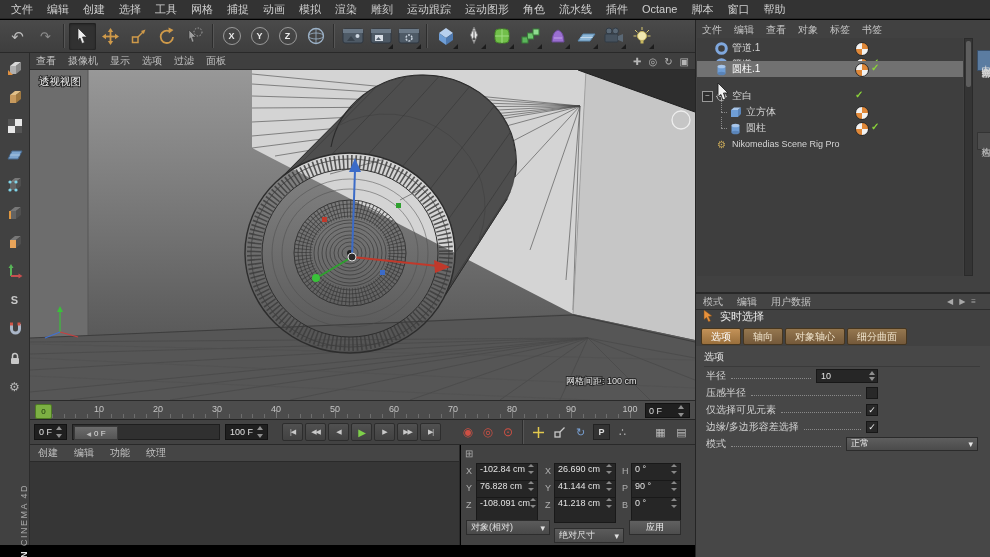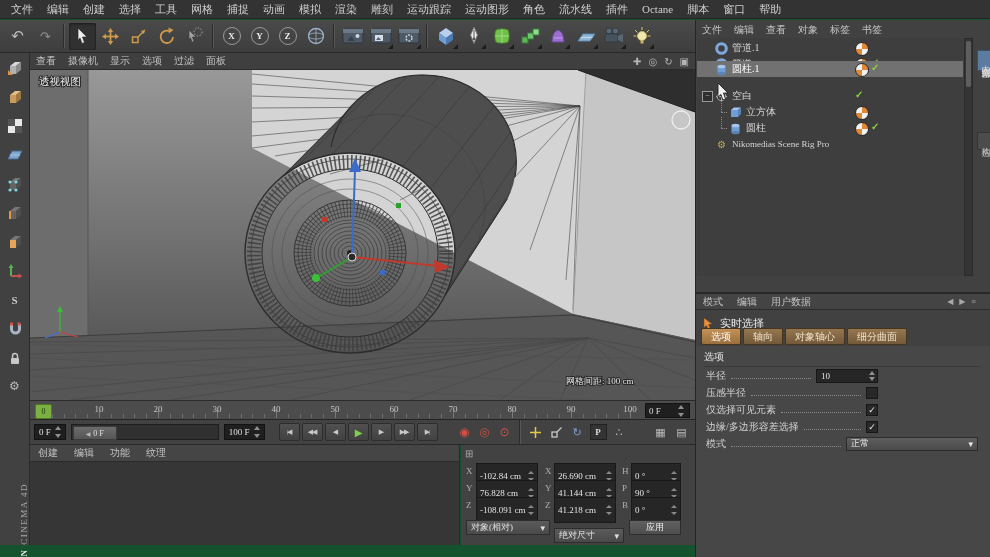--- a/index.html
+++ b/index.html
@@ -1,17 +1,17 @@
 <!DOCTYPE html>
 <html><head>
 <meta charset="utf-8">
 <style>
   html,body{margin:0;padding:0;background:#222}
-  #root{position:relative;width:990px;height:557px;background:#14532d;overflow:hidden;
-        font-family:Liberation Serif, serif;color:#c8c8c8;font-size:11px;cursor:default}
+  #root{position:relative;width:990px;height:557px;background:#000000;overflow:hidden;
+        font-family:Liberation Sans, sans-serif;color:#c8c8c8;font-size:11px;cursor:default}
   .ab{position:absolute}
   
   .menubar{position:absolute;left:0;top:0;width:990px;height:19px;background:#333;border-bottom:1px solid #262626;display:flex;align-items:center;padding-left:4px;box-sizing:border-box}
   .menubar .mi{padding:0 7px;font-size:11px;color:#cfcfcf;white-space:nowrap}
   
   .toolbar{position:absolute;left:0;top:20px;width:695px;height:33px;background:linear-gradient(#4a4a4a,#3e3e3e);border-bottom:1px solid #292929;display:flex;align-items:center;padding:0 4px;box-sizing:border-box;gap:1px}
   .tbtn{width:27px;height:27px;display:flex;align-items:center;justify-content:center;border-radius:2px;position:relative;flex:none}
   .tbtn.active{background:#313131;box-shadow:inset 0 1px 3px #1d1d1d,inset 0 0 0 1px #2a2a2a}
   .sep{width:2px;height:24px;margin:0 3px;background:linear-gradient(90deg,#2d2d2d 50%,#565656 50%);flex:none}
   .flyout::after{content:"";position:absolute;right:1px;bottom:1px;border-left:5px solid transparent;border-bottom:5px solid #1c1c1c}
@@ -52,21 +52,21 @@
   .kglyph{font-size:11px;color:#b9b9b9}
   .pkey{width:15px;height:14px;background:#333;border:1px solid #222;color:#ddd;font-size:9px;font-weight:bold;display:flex;align-items:center;justify-content:center}
   
   .matpanel{position:absolute;left:30px;top:445px;width:430px;height:100px;background:#363636;border-right:1px solid #292929;box-sizing:border-box}
   .matmenu{height:16px;background:#454545;border-bottom:1px solid #2a2a2a;display:flex;align-items:center}
   .matmenu .mi{padding:0 8px;font-size:10px;color:#c0c0c0}
   
   .coords{position:absolute;left:461px;top:445px;width:234px;height:100px;background:#424242;font-size:10px}
   .chead{position:absolute;top:18px;font-size:16px;color:#d2d2d2}
   .clabel{position:absolute;font-size:9px;color:#b0b0b0}
-  .cbox{position:absolute;height:26px;background:#262626;border:1px solid #191919;color:#e3e3e3;font-size:9px;display:flex;align-items:center;padding:0 1px 0 3px;box-sizing:border-box;white-space:nowrap}
+  .cbox{position:absolute;height:26px;background:#262626;border:1px solid #191919;color:#e3e3e3;font-size:9px;display:flex;padding:0 1px 0 3px;box-sizing:border-box;white-space:nowrap}
   .cbox .spin{height:10px;margin-left:auto}
   .cbox .spin .up{border-bottom:3px solid #888}
   .cbox .spin .dn{border-top:3px solid #888}
   .dd{position:absolute;height:15px;background:linear-gradient(#5b5b5b,#494949);border:1px solid #2d2d2d;display:flex;align-items:center;justify-content:space-between;font-size:9px;color:#e0e0e0;padding:0 4px;box-sizing:border-box;white-space:nowrap}
   .applybtn{position:absolute;height:15px;background:linear-gradient(#616161,#4d4d4d);border:1px solid #2d2d2d;display:flex;align-items:center;justify-content:center;font-size:9px;color:#eee;box-sizing:border-box}
   
   .rightcol{position:absolute;left:695px;top:20px;width:295px;height:537px;background:#414141;border-left:1px solid #252525;box-sizing:border-box}
   .ommenu{position:absolute;left:0;top:2px;width:280px;height:15px;display:flex;align-items:center}
   .ommenu .mi{padding:0 6px;font-size:10px;color:#c3c3c3}
   .tree{position:absolute;left:1px;top:18px;width:266px;height:238px;background:#3e3e3e}
@@ -85,21 +85,21 @@
   .scrollbar{position:absolute;left:268px;top:18px;width:9px;height:238px;background:#343434;border:1px solid #2a2a2a;box-sizing:border-box}
   .sthumb{position:absolute;left:1px;top:2px;width:5px;height:46px;background:#5e5e5e;border-radius:2px}
   .sidetab{position:absolute;left:281px;writing-mode:vertical-rl;font-size:9px;color:#d8d8d8;background:#5b7ca1;border:1px solid #39506b;border-radius:0 3px 3px 0;padding:7px 1px;letter-spacing:1px}
   .sidetab.t2{background:#4c4c4c;border-color:#333;color:#bdbdbd}
   .splitter{position:absolute;left:0;top:272px;width:295px;height:2px;background:#282828}
   
   .ambody{position:absolute;left:0;top:326px;width:294px;height:211px;background:#474747}
   .ammenu{position:absolute;left:0;top:274px;width:294px;height:15px;background:#444;border-bottom:1px solid #2c2c2c;display:flex;align-items:center}
   .ammenu .mi{padding:0 7px;font-size:10px;color:#c3c3c3}
   .amicons{margin-left:auto;display:flex;gap:6px;padding-right:8px;font-size:8px;color:#a8a8a8}
-  .amtitle{position:absolute;left:0;top:289px;width:294px;height:28px;display:flex;align-items:center;padding-left:7px;box-sizing:border-box;gap:5px}
+  .amtitle{position:absolute;left:0;top:289px;width:294px;height:28px;display:flex;padding-left:7px;box-sizing:border-box;gap:5px}
   .amtitle .t{font-size:11px;color:#ececec}
   .atabs{position:absolute;left:5px;top:308px;height:17px;display:flex;gap:2px}
   .atab{height:15px;line-height:15px;padding:0 9px;font-size:10px;color:#f0e4cc;background:linear-gradient(#95774f,#74593a);border:1px solid #46361f;border-radius:2px}
   .atab.active{background:linear-gradient(#c39258,#996f3c);color:#fff}
   .asection{position:absolute;left:8px;top:330px;width:276px;font-size:10px;color:#e3e3e3;border-bottom:1px solid #3a3a3a;padding-bottom:2px}
   .arow{position:absolute;left:10px;width:272px;height:15px;display:flex;align-items:center}
   .alabel{font-size:10px;color:#d2d2d2;white-space:nowrap}
   .leader{flex:1;margin:0 5px;height:6px;border-bottom:1px dotted #8a8a8a}
   .anum{width:62px;height:14px;background:#262626;border:1px solid #181818;color:#e5e5e5;font-size:9px;display:flex;align-items:center;padding-left:4px;box-sizing:border-box;margin-right:100px}
   .anum .spin{height:10px;margin-left:auto}

